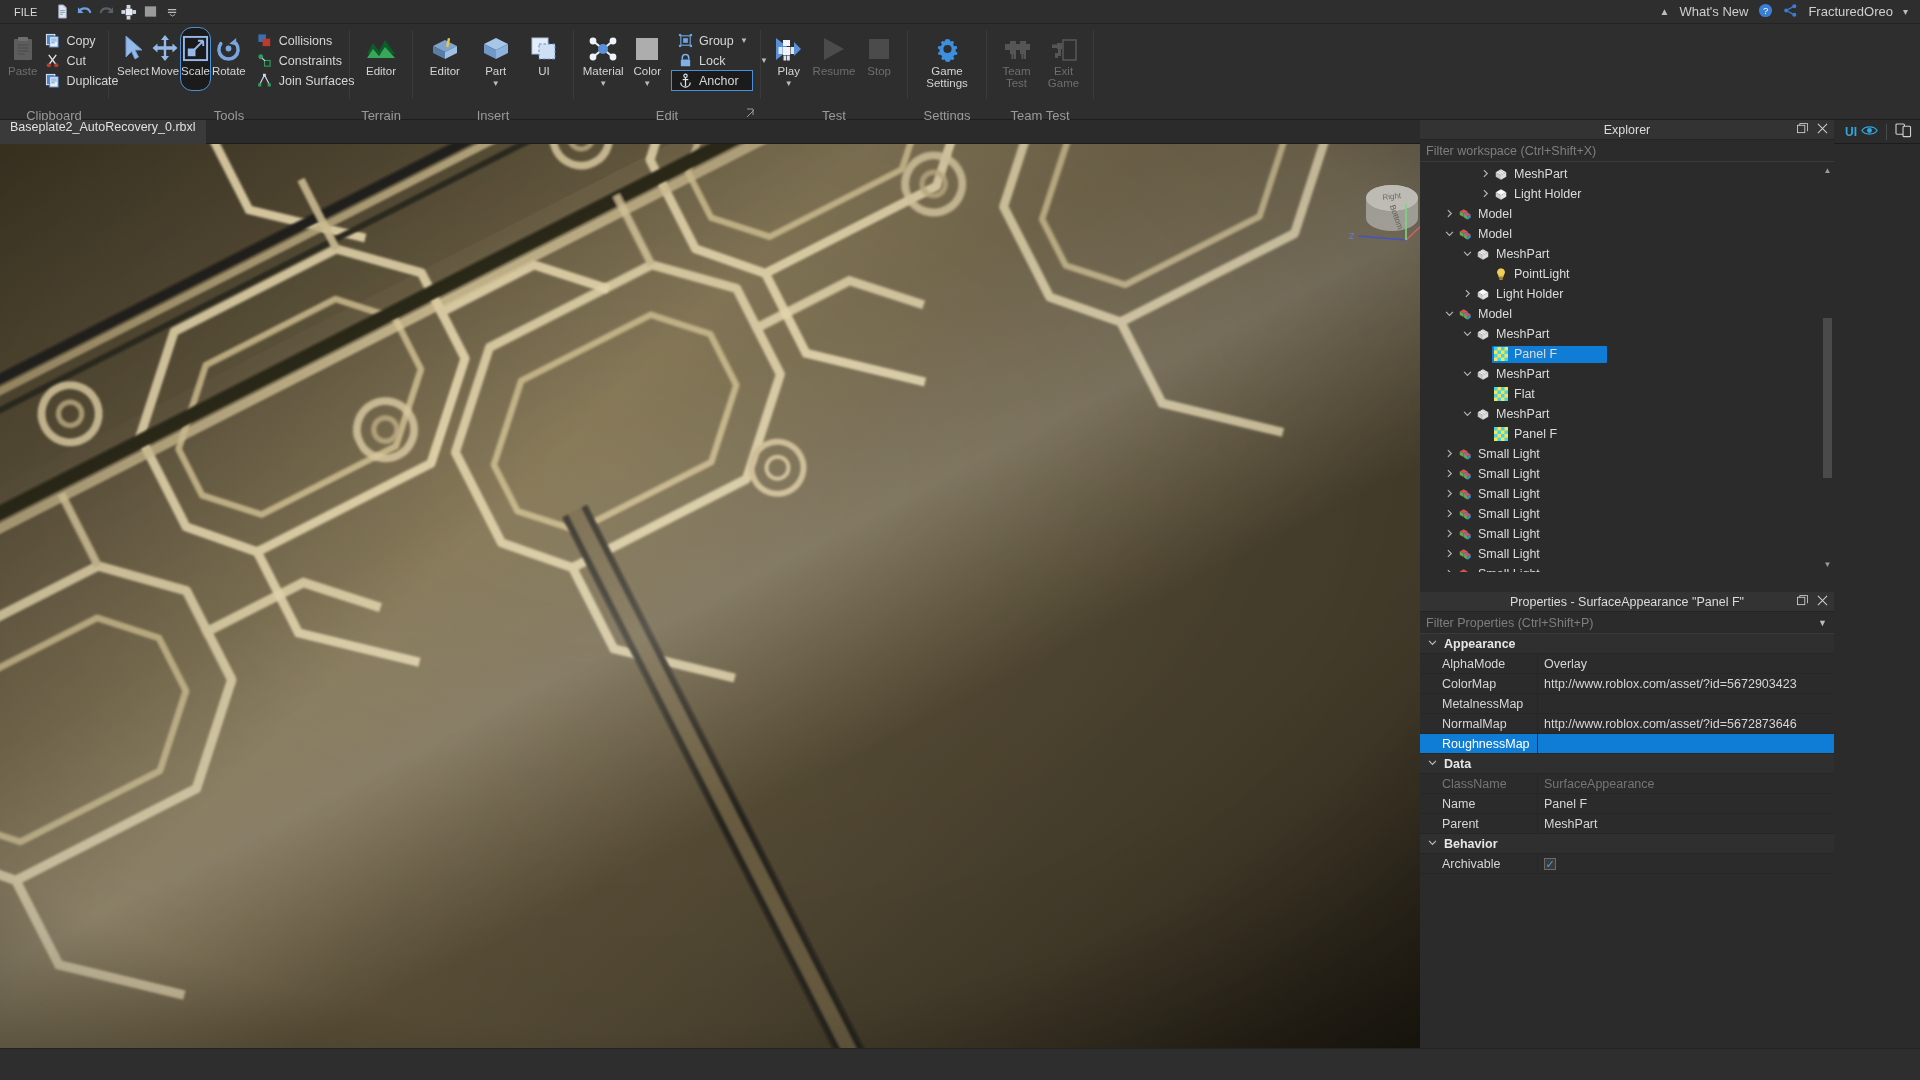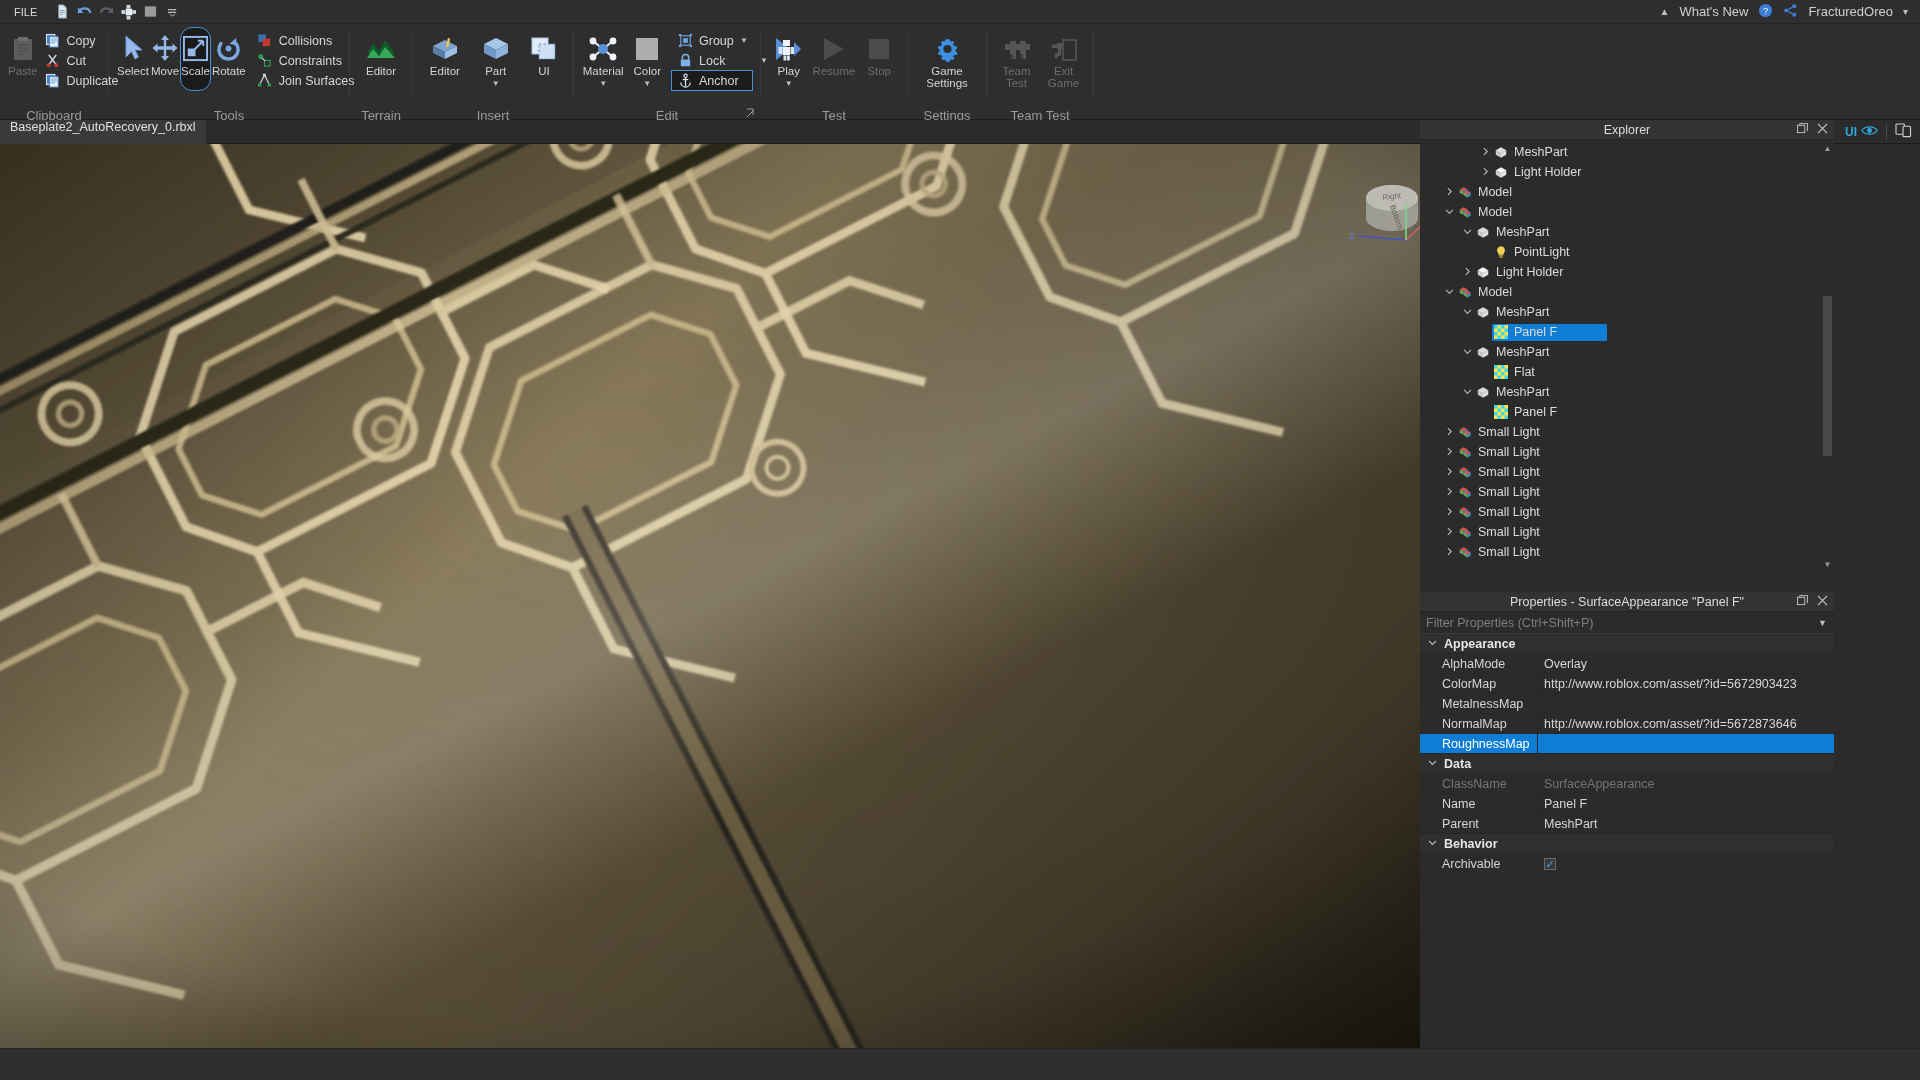--- a/index.html
+++ b/index.html
@@ -769,20 +769,23 @@
               <path d="M3 2.5 V0.5 H11.5 V9" fill="none" stroke="#c9c9c9"></path>
             </svg>
         </span>
         <span>
           <svg width="11" height="11" viewBox="0 0 12 12">
               <path d="M1 1 L11 11 M11 1 L1 11" stroke="#c9c9c9" stroke-width="1.2"></path>
             </svg>
         </span>
       </span>
     </div>
+    <div class="filterbar">
+      <span>Filter workspace (Ctrl+Shift+X)</span>
+    </div>
     <div id="extree">
       <div id="exrows">
           <div class="row">
             <div style="width:58px;flex:none"></div>
             <span class="arrow"><svg width="9" height="9" viewBox="0 0 10 10">
                 <path d="M3.2 1.2 L7 5 L3.2 8.8" fill="none" stroke="#b5b5b5" stroke-width="1.3"></path>
               </svg></span>
             <span class="selwrap">
               <span class="icn">
                 <svg class="surface-ic" viewBox="0 0 16 16">

